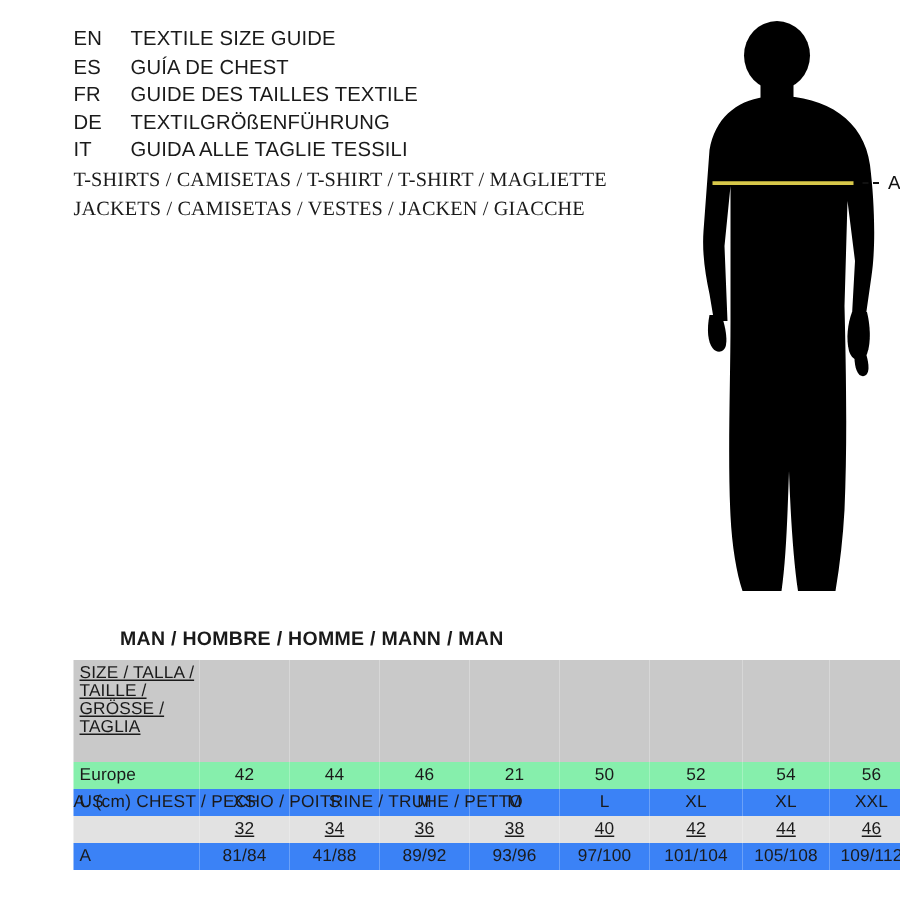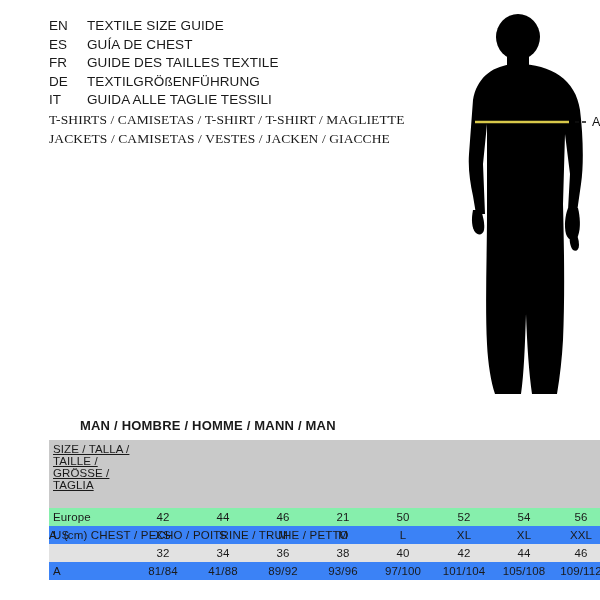--- a/index.html
+++ b/index.html
@@ -124,20 +124,21 @@
     text-decoration: underline;
   }
   tr.row-alt td {
     background: #86efac;
   }
   tr.row-plain td {
     background: #3b82f6;
   }
   tr.row-grey td {
     background: #e2e2e2;
+    text-decoration: underline;
   }
 
   
   .footer-note {
     position: absolute;
     left: 20px;
     top: 529px;
     font-size: 11.5px;
     letter-spacing: 0.2px;
   }

